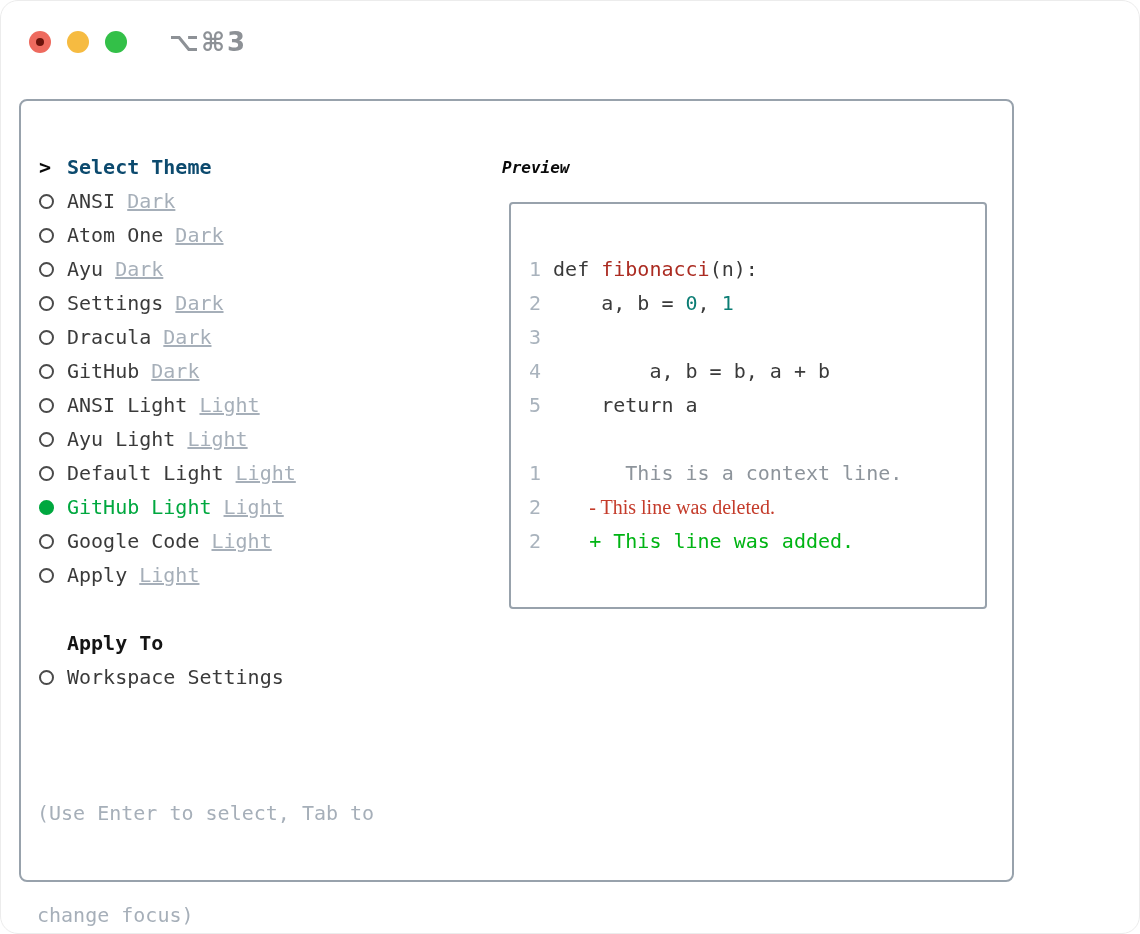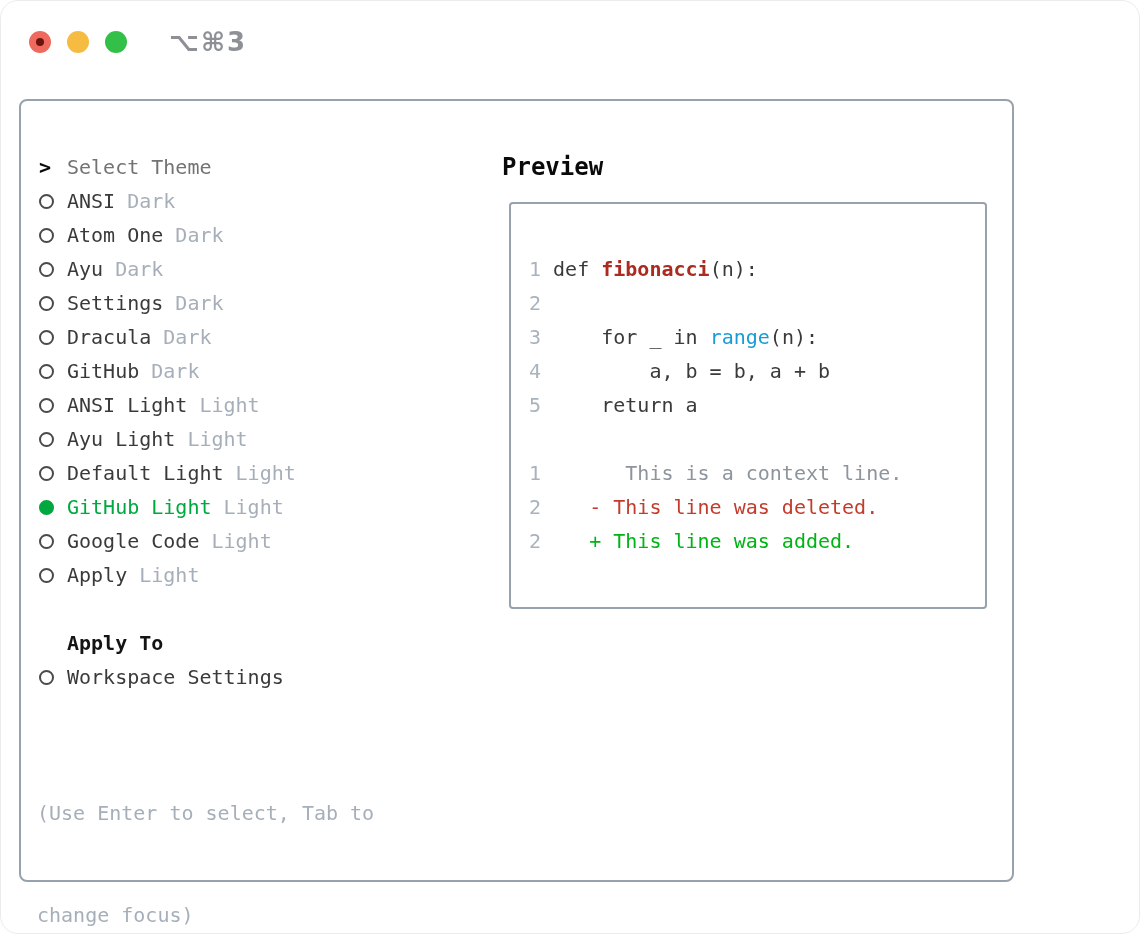--- a/index.html
+++ b/index.html
@@ -16,42 +16,42 @@
   .wtitle{margin-left:26px;font-family:"DejaVu Sans",sans-serif;font-size:26px;font-weight:600;
           color:var(--title_gray);letter-spacing:2px;}
   
   .panel{position:absolute;left:18px;top:98px;width:995px;height:783px;
          border:2px solid var(--border_gray);border-radius:8px;box-sizing:border-box;background:#fff;}
   
   .left-col{position:absolute;left:18px;top:49px;}
   .row{display:flex;align-items:center;height:34px;font-size:20px;color:var(--text_dark);white-space:pre;}
   .gutter{width:28px;display:flex;align-items:center;flex:0 0 28px;}
   .arrow{font-weight:bold;color:#0a0a0a;font-size:20px;}
-  .htext{font-weight:normal;color:#737373;}
+  .htext{font-weight:bold;color:#0c4a6e;}
   .htext2{color:#141414;font-weight:bold;}
   .radio{width:11px;height:11px;border:2px solid var(--ring_gray);border-radius:50%;box-sizing:content-box;}
   .row.selected .radio{background:var(--selected_green);border-color:var(--selected_green);}
   .row.selected .tname{color:var(--selected_green);text-align:center;}
-  .tvariant{color:var(--muted_gray);margin-left:1ch;}
+  .tvariant{color:var(--muted_gray);margin-left:1ch;text-decoration:underline;}
   .spacer{height:34px;}
   .help{font-size:20px;line-height:34px;color:var(--muted_gray);margin-left:-2px;white-space:pre;}
   
   .preview-header{position:absolute;left:481px;top:49px;height:34px;display:flex;align-items:center;
-                  font-size:24px;font-weight:bold;color:#0a0a0a;}
+                  font-size:16px;font-weight:bold;color:#0a0a0a;font-style:italic;}
   .preview-box{position:absolute;left:488px;top:101px;width:478px;height:407px;
                border:2px solid var(--border_gray);border-radius:4px;box-sizing:border-box;
                padding:48px 0 0 18px;overflow:hidden;background:#fff;}
   .code-row{display:flex;height:34px;align-items:center;font-size:20px;white-space:pre;}
   .lnum{width:2ch;flex:0 0 auto;color:var(--gutter_gray);}
   .tok-plain{color:var(--code_text);}
-  .tok-function{color:var(--function_red);font-weight:bold;}
+  .tok-function{color:var(--function_red);}
   .tok-number{color:var(--number_teal);}
   .tok-builtin{color:var(--builtin_blue);}
   .tok-context{color:var(--context_gray);}
-  .tok-deleted{color:var(--deleted_red);}
+  .tok-deleted{color:var(--deleted_red);font-family:Liberation Serif, serif;}
   .tok-added{color:var(--added_green);}
 </style>
 </head>
 <body>
 
 <div class="window">
 
   <div class="titlebar">
     <span class="tl red">
         <span class="dot"></span>
@@ -158,24 +158,24 @@
     <div class="preview-header">Preview</div>
 
     <div class="preview-box">
       <div id="code-lines">
           <div class="code-row">
     <span class="lnum">1</span>
     <span class="ltokens"><span class="tok-plain">def </span><span class="tok-function">fibonacci</span><span class="tok-plain">(n):</span></span>
   </div>
           <div class="code-row">
     <span class="lnum">2</span>
+    <span class="ltokens"><span class="tok-plain">    a, b = </span><span class="tok-number">0</span><span class="tok-plain">, </span><span class="tok-number">1</span></span>
   </div>
           <div class="code-row">
     <span class="lnum">3</span>
-    <span class="ltokens"><span class="tok-plain">    for _ in </span><span class="tok-builtin">range</span><span class="tok-plain">(n):</span></span>
   </div>
           <div class="code-row">
     <span class="lnum">4</span>
     <span class="ltokens"><span class="tok-plain">        a, b = b, a + b</span></span>
   </div>
           <div class="code-row">
     <span class="lnum">5</span>
     <span class="ltokens"><span class="tok-plain">    return a</span></span>
   </div>
           <div class="code-row">

